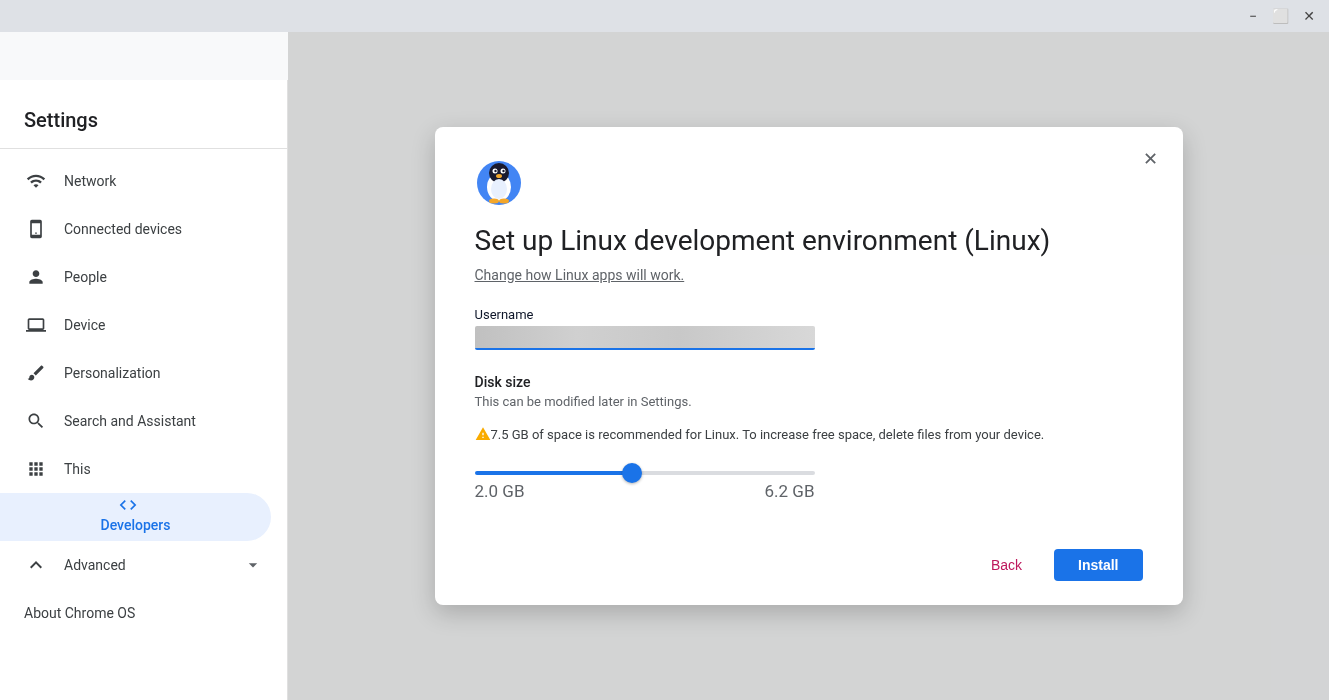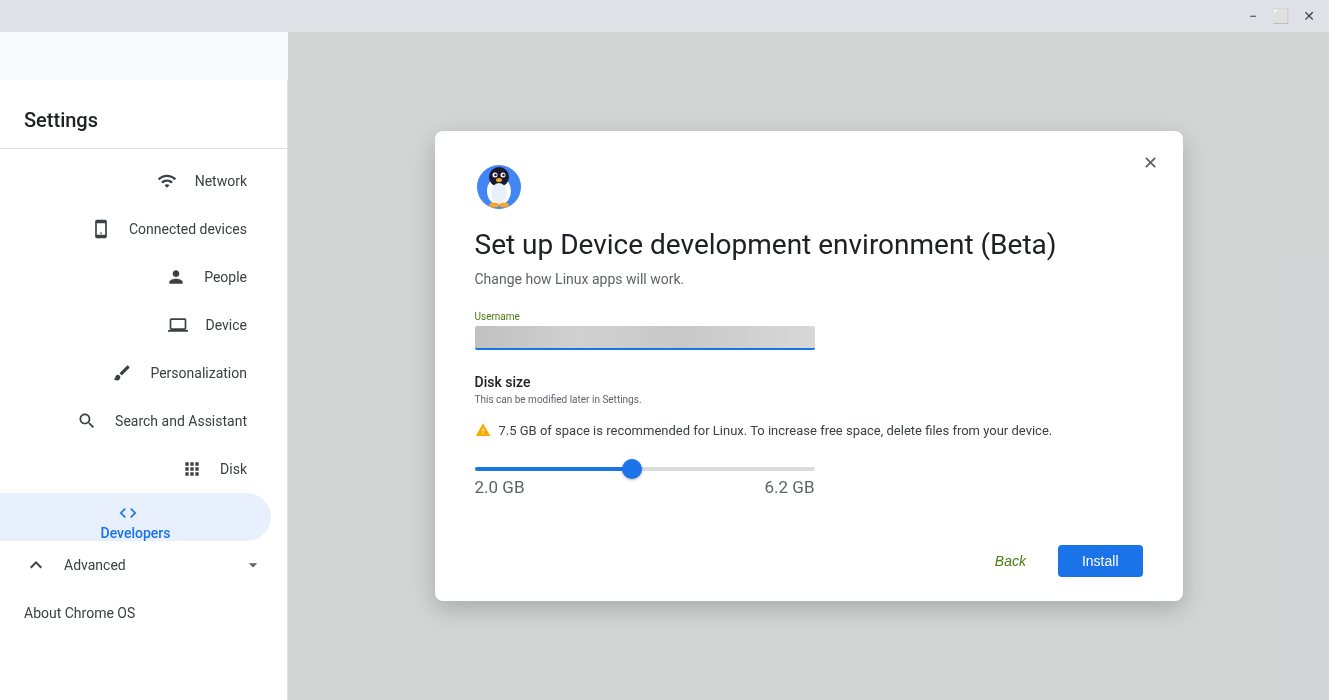--- a/index.html
+++ b/index.html
@@ -73,21 +73,20 @@
       align-items: center;
       padding: 0 24px;
       height: 48px;
       cursor: pointer;
       border-radius: 0 24px 24px 0;
       margin-right: 16px;
       color: #3c4043;
       font-size: 14px;
       font-weight: 400;
       transition: background 0.1s;
-      justify-content: flex-end;
     }
     .sidebar-item.active {
       background: #e8f0fe;
       color: #1a73e8;
       font-weight: 500;
       flex-direction: column;
     }
     .sidebar-item .icon {
       width: 24px; height: 24px;
       margin-right: 16px;
@@ -170,30 +169,31 @@
       font-weight: 400;
       color: #202124;
       margin-bottom: 8px;
       line-height: 1.3;
     }
 
     .dialog-subtitle {
       font-size: 14px;
       color: #5f6368;
       margin-bottom: 24px;
+      text-decoration: underline;
     }
 
     
     .form-section {
       margin-bottom: 24px;
     }
 
     .input-label {
-      font-size: 10px;
-      color: #4d7c0f;
+      font-size: 13px;
+      color: #0f172a;
       margin-bottom: 4px;
       display: block;
     }
 
     .username-input {
       width: 340px;
       border: none;
       border-bottom: 2px solid #1a73e8;
       padding: 4px 0;
       font-size: 14px;
@@ -206,30 +206,29 @@
     .disk-section { margin-bottom: 24px; }
 
     .disk-title {
       font-size: 14px;
       font-weight: 500;
       color: #202124;
       margin-bottom: 4px;
     }
 
     .disk-subtitle {
-      font-size: 10px;
+      font-size: 13px;
       color: #5f6368;
       margin-bottom: 16px;
     }
 
     .warning-box {
       display: flex;
       align-items: flex-start;
       margin-bottom: 16px;
-      gap: 8px;
     }
 
     .warning-icon {
       width: 16px; height: 16px;
       flex-shrink: 0;
       margin-top: 1px;
     }
 
     .warning-text {
       font-size: 13px;
@@ -278,32 +277,31 @@
       margin-top: auto;
       padding-top: 24px;
     }
 
     .btn-back {
       padding: 8px 20px;
       border: none;
       border-radius: 4px;
       font-size: 14px;
       font-weight: 500;
-      color: #4d7c0f;
+      color: #be185d;
       background: transparent;
       cursor: pointer;
-      font-style: italic;
     }
 
     .btn-install {
       padding: 8px 24px;
       border: none;
       border-radius: 4px;
       font-size: 14px;
-      font-weight: 400;
+      font-weight: 700;
       color: #fff;
       background: #1a73e8;
       cursor: pointer;
     }
 
     
     svg { display: block; }
   </style>
 </head>
 <body>
@@ -374,21 +372,21 @@
       </span>
       <span>Search and Assistant</span>
     </div>
 
     <div class="sidebar-item">
       <span class="icon">
         <svg width="20" height="20" viewBox="0 0 24 24" fill="currentColor">
           <path d="M4 8h4V4H4v4zm6 12h4v-4h-4v4zm-6 0h4v-4H4v4zm0-6h4v-4H4v4zm6 0h4v-4h-4v4zm6-10v4h4V4h-4zm-6 4h4V4h-4v4zm6 6h4v-4h-4v4zm0 6h4v-4h-4v4z"></path>
         </svg>
       </span>
-      <span>Disk</span>
+      <span>This</span>
     </div>
 
     <div class="sidebar-item active">
       <span class="icon">
         <svg width="20" height="20" viewBox="0 0 24 24" fill="currentColor">
           <path d="M9.4 16.6L4.8 12l4.6-4.6L8 6l-6 6 6 6 1.4-1.4zm5.2 0l4.6-4.6-4.6-4.6L16 6l6 6-6 6-1.4-1.4z"></path>
         </svg>
       </span>
       <span>Developers</span>
     </div>
@@ -434,21 +432,21 @@
 
           <ellipse cx="24" cy="17" rx="3" ry="2" fill="#f4a72a"></ellipse>
 
           <ellipse cx="24" cy="30" rx="8" ry="10" fill="#e8f0fe"></ellipse>
 
           <ellipse cx="19" cy="42" rx="5" ry="2.5" fill="#f4a72a"></ellipse>
           <ellipse cx="29" cy="42" rx="5" ry="2.5" fill="#f4a72a"></ellipse>
         </svg>
       </div>
 
-      <h1 class="dialog-title">Set up Device development environment (Beta)</h1>
+      <h1 class="dialog-title">Set up Linux development environment (Linux)</h1>
       <p class="dialog-subtitle">Change how Linux apps will work.</p>
 
       <div class="form-section">
         <label class="input-label">Username</label>
         <input class="username-input" type="text" style="letter-spacing: normal; background: linear-gradient(90deg, rgb(192, 192, 192) 0%, rgb(208, 208, 208) 30%, rgb(200, 200, 200) 60%, rgb(216, 216, 216) 100%); color: transparent; border-radius: 2px; height: 24px;" value="" placeholder="">
       </div>
 
       <div class="disk-section">
         <div class="disk-title">Disk size</div>
         <div class="disk-subtitle">This can be modified later in Settings.</div>

